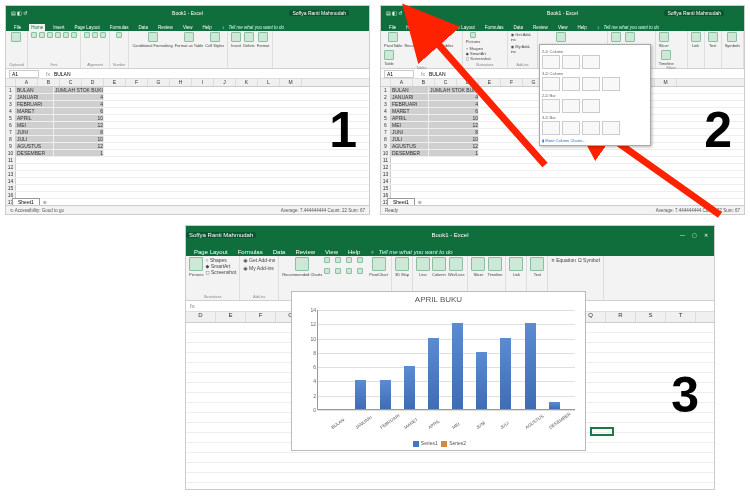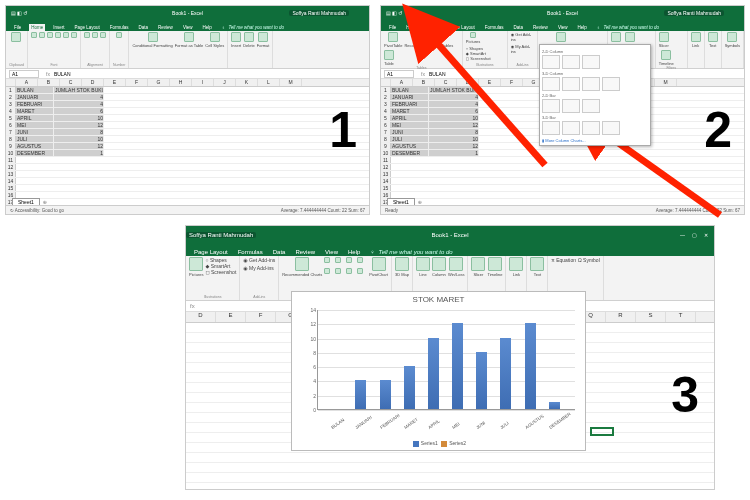--- a/index.html
+++ b/index.html
@@ -709,21 +709,21 @@
         <div class="row" style="height: 10px;"></div>
         <div class="row" style="height: 10px;"></div>
         <div class="row" style="height: 10px;"></div>
         <div class="row" style="height: 10px;"></div>
         <div class="row" style="height: 10px;"></div>
       </div>
     <div class="sel-cell" style="top:115px; left:404px;"></div>
   </div>
 
   <div class="chartbox">
-    <div class="chart-title">STOK MARET</div>
+    <div class="chart-title">APRIL BUKU</div>
     <div class="plot" id="plot">
         <div class="hgrid" style="top: 100px;"></div>
         <div class="ytick" style="top: 100px;">0</div>
         <div class="hgrid" style="top: 85.7143px;"></div>
         <div class="ytick" style="top: 85.7143px;">2</div>
         <div class="hgrid" style="top: 71.4286px;"></div>
         <div class="ytick" style="top: 71.4286px;">4</div>
         <div class="hgrid" style="top: 57.1429px;"></div>
         <div class="ytick" style="top: 57.1429px;">6</div>
         <div class="hgrid" style="top: 42.8571px;"></div>

